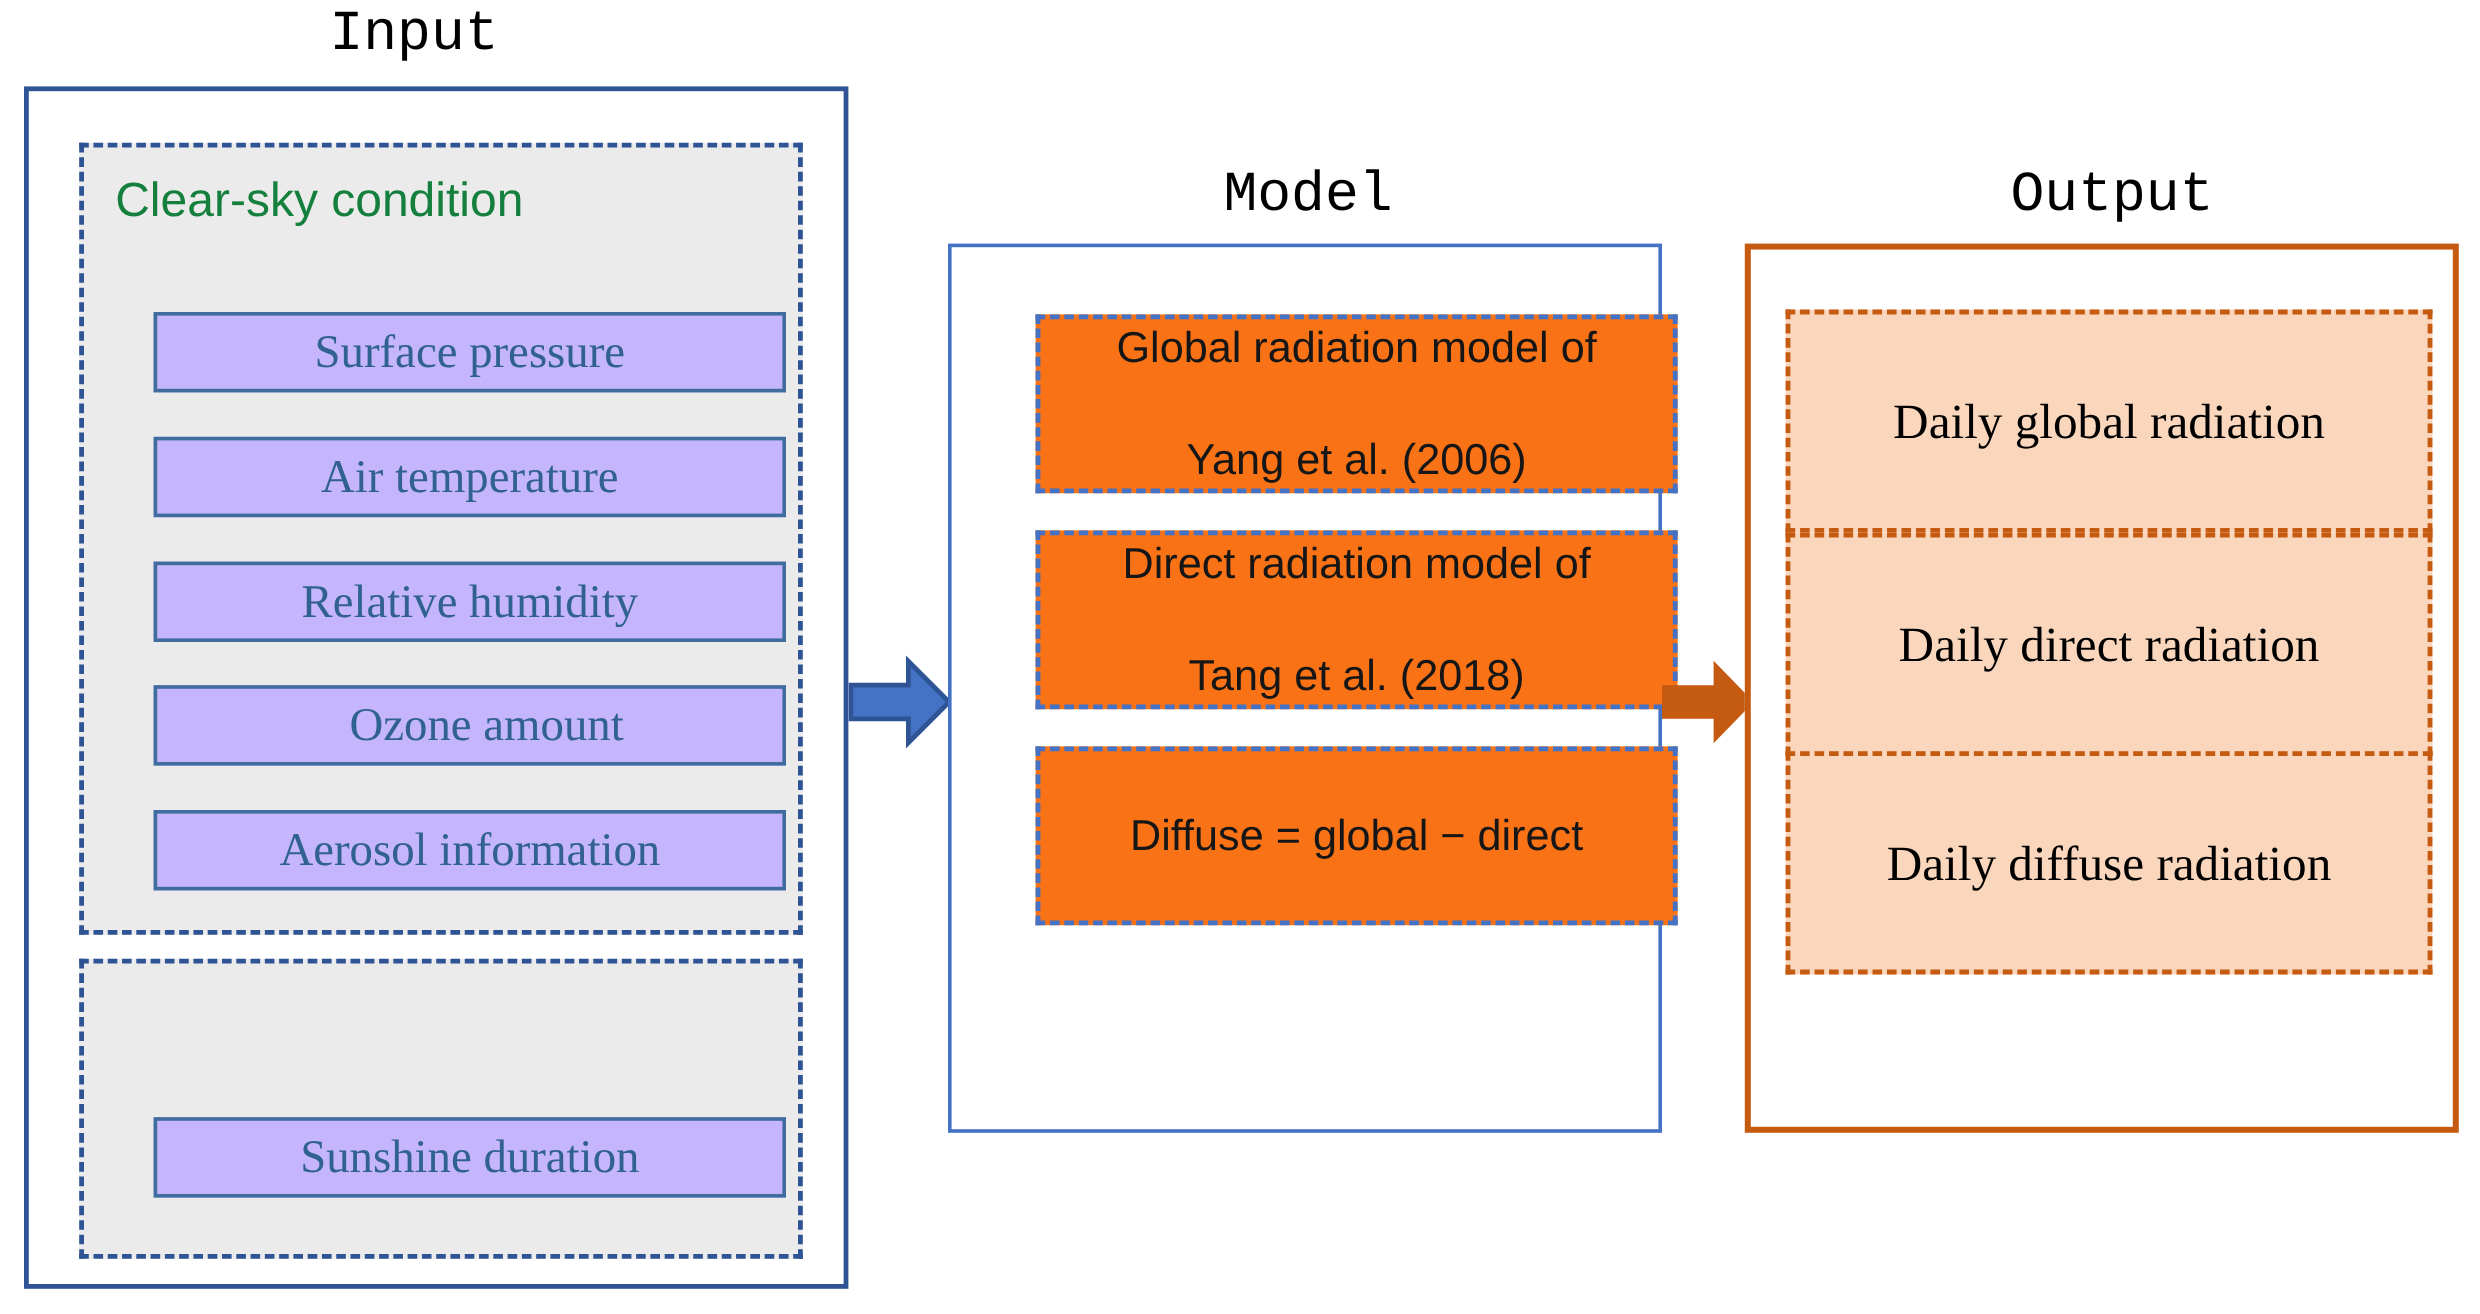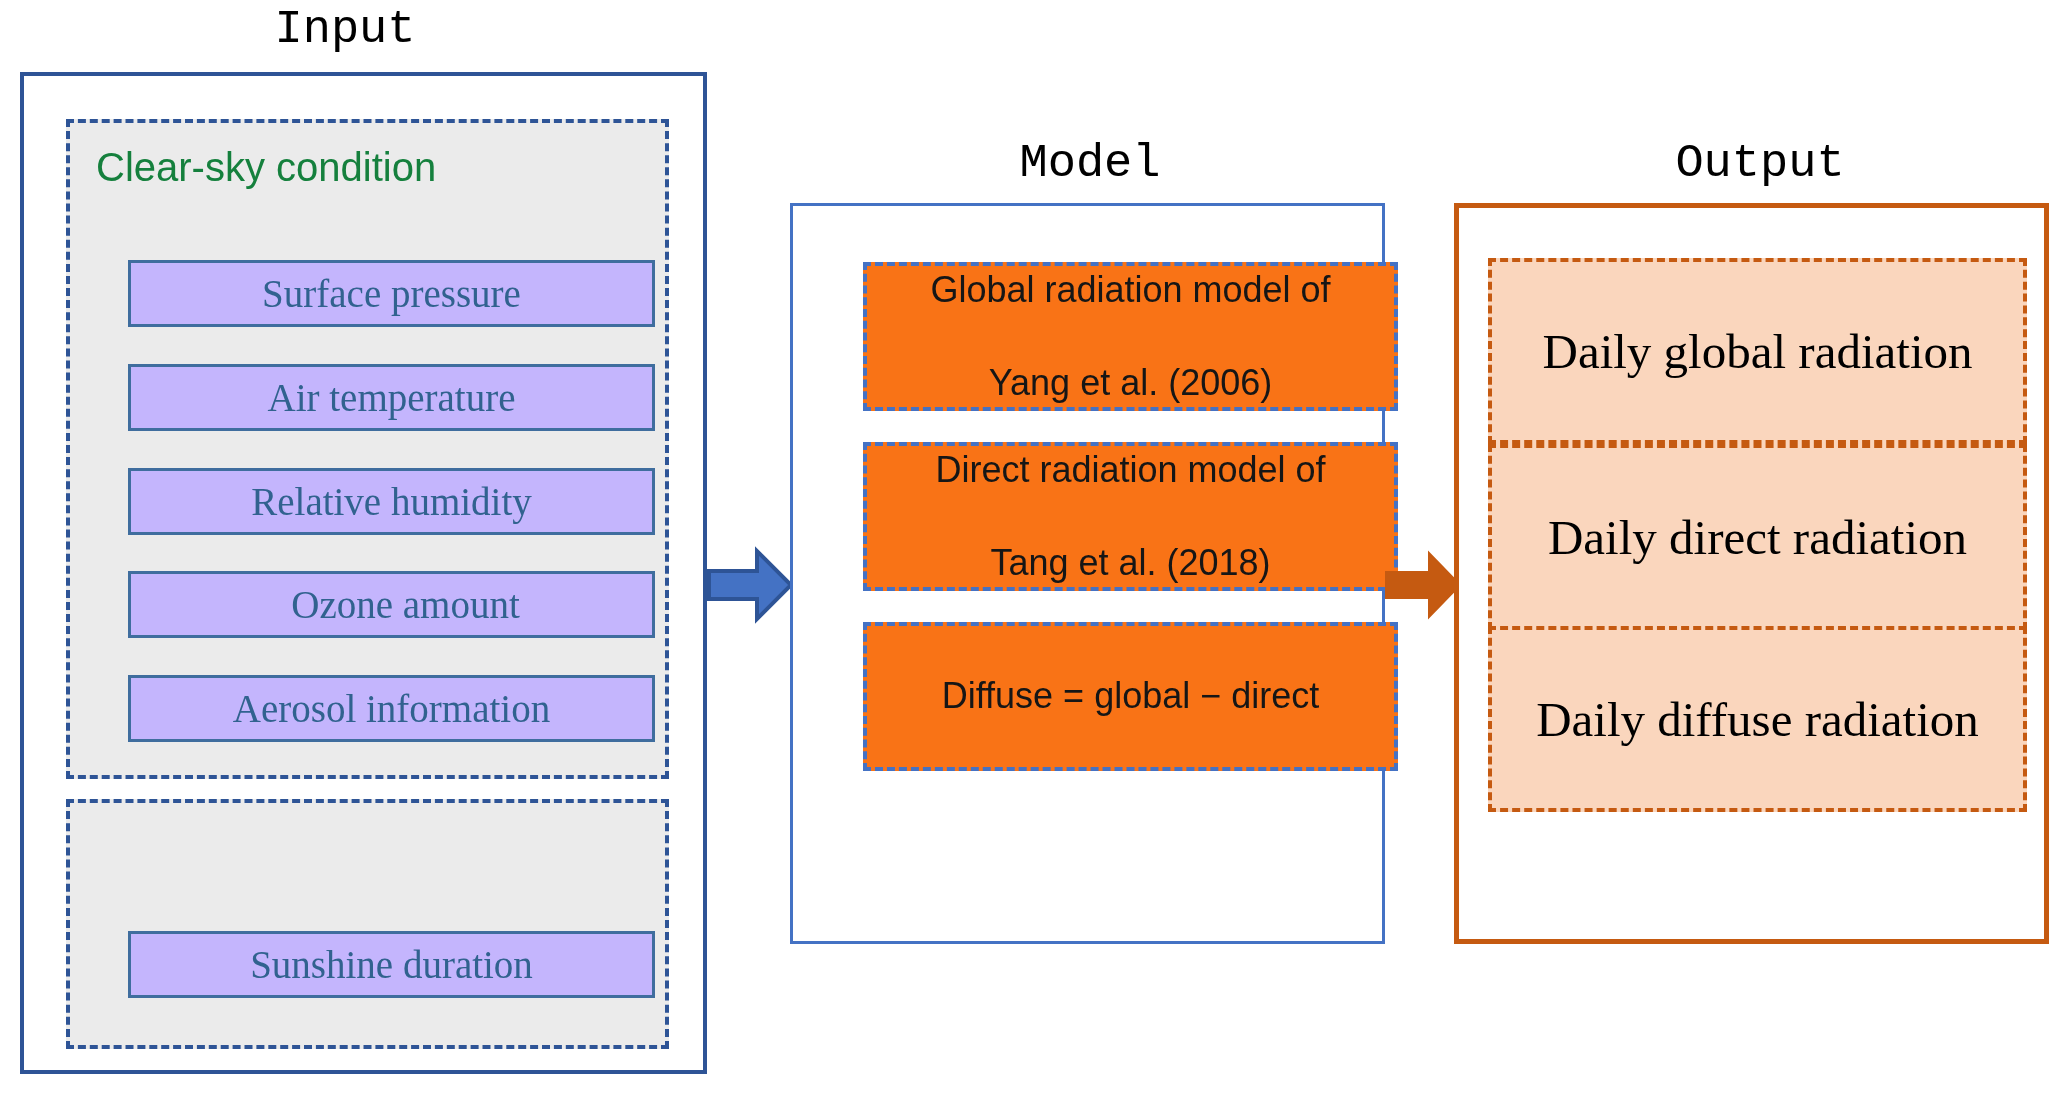--- a/index.html
+++ b/index.html
@@ -120,21 +120,21 @@
     height: 186px;
     background: #fad6bd;
     border: 4px dashed #c55a11;
     box-sizing: border-box;
     display: flex;
     align-items: center;
     justify-content: center;
   }
   .output-box span {
     font-family: "Liberation Serif", serif;
-    font-size: 49px;
+    font-size: 41px;
     color: #000000;
     white-space: nowrap;
   }
   #output-0 { top: 50px;  }
   #output-1 { top: 236px; }
   #output-2 { top: 418px; }
 
   
   .arrow {
     position: absolute;

